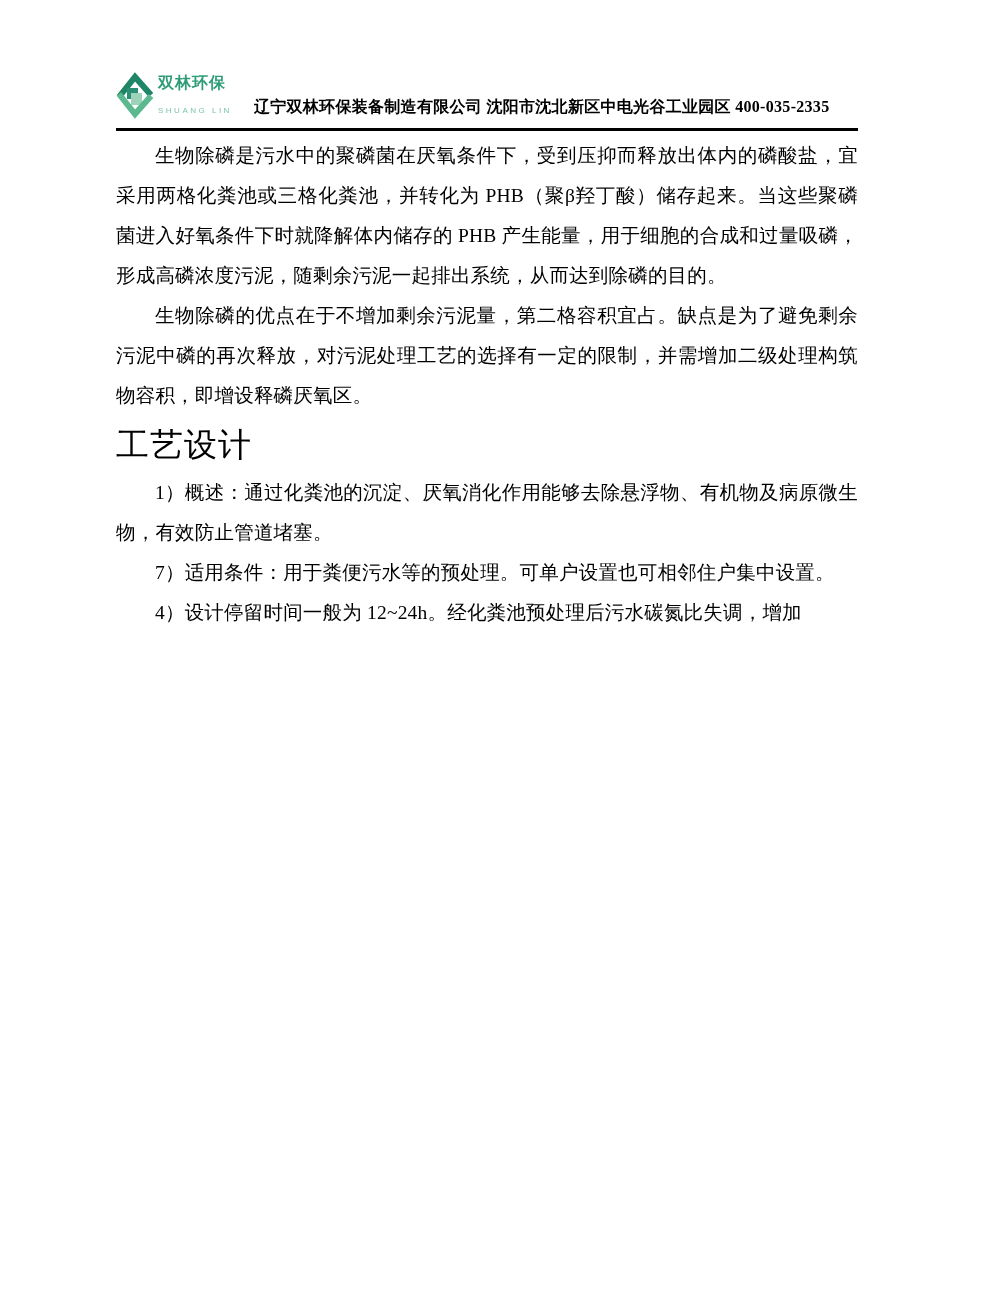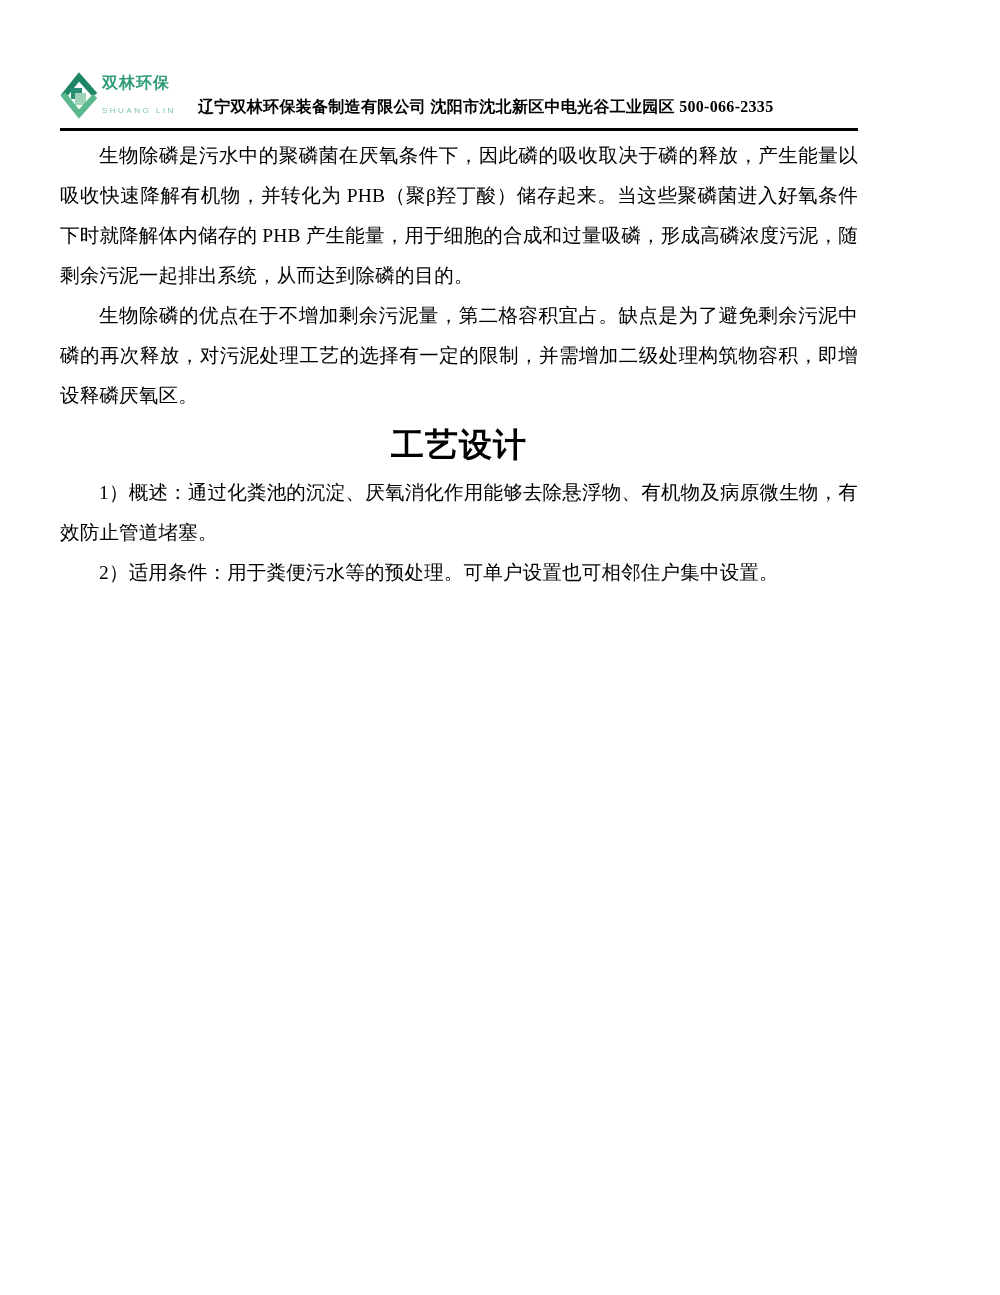--- a/index.html
+++ b/index.html
@@ -8,21 +8,21 @@
     width: 1000px;
     height: 1295px;
     position: relative;
     font-family: "Liberation Serif", "DejaVu Serif", serif;
     color: #000000;
     overflow: hidden;
   }
   .page {
     position: absolute;
     inset: 0;
-    padding: 64px 142px 0 60px;
+    padding: 64px 142px 0 116px;
     background: #ffffff;
   }
   
   .header {
     display: flex;
     align-items: flex-end;
     height: 56px;
   }
   .logo {
     display: flex;
@@ -62,23 +62,23 @@
   
   .content { padding-top: 5px; }
   .para {
     font-size: 19.5px;
     line-height: 40px;
     text-align: justify;
     text-indent: 2em;
     letter-spacing: 0.2px;
   }
   .section-title {
-    text-align: center;
+    text-align: left;
     font-size: 33px;
-    font-weight: bold;
+    font-weight: normal;
     line-height: 52px;
     margin: 3px 0 2px 0;
     letter-spacing: 1px;
   }
   .subsection-title {
     font-size: 24px;
     font-weight: bold;
     line-height: 44px;
     margin: 4px 0 10px 62px;
   }
@@ -94,28 +94,29 @@
         <path d="M3 27 L19 7 L35 25" fill="none" stroke="#1e8566" stroke-width="6"></path>
         <rect x="11" y="18" width="11" height="11" fill="#2a8f72"></rect>
         <rect x="15" y="23" width="11" height="12" fill="#9ed3ba"></rect>
         <path d="M3 24 L19 44 L35 26" fill="none" stroke="#5cb98f" stroke-width="6"></path>
       </svg>
       <div class="logo-text">
         <div class="logo-cn">双林环保</div>
         <div class="logo-en">SHUANG LIN</div>
       </div>
     </div>
-    <div class="company-line">辽宁双林环保装备制造有限公司 沈阳市沈北新区中电光谷工业园区 500-066-2335</div>
+    <div class="company-line">辽宁双林环保装备制造有限公司 沈阳市沈北新区中电光谷工业园区 400-035-2335</div>
   </div>
 
   <div class="header-rule"></div>
 
   <div class="content">
-    <p class="para">生物除磷是污水中的聚磷菌在厌氧条件下，因此磷的吸收取决于磷的释放，产生能量以吸收快速降解有机物，并转化为 PHB（聚β羟丁酸）储存起来。当这些聚磷菌进入好氧条件下时就降解体内储存的 PHB 产生能量，用于细胞的合成和过量吸磷，形成高磷浓度污泥，随剩余污泥一起排出系统，从而达到除磷的目的。</p>
+    <p class="para">生物除磷是污水中的聚磷菌在厌氧条件下，受到压抑而释放出体内的磷酸盐，宜采用两格化粪池或三格化粪池，并转化为 PHB（聚β羟丁酸）储存起来。当这些聚磷菌进入好氧条件下时就降解体内储存的 PHB 产生能量，用于细胞的合成和过量吸磷，形成高磷浓度污泥，随剩余污泥一起排出系统，从而达到除磷的目的。</p>
     <p class="para">生物除磷的优点在于不增加剩余污泥量，第二格容积宜占。缺点是为了避免剩余污泥中磷的再次释放，对污泥处理工艺的选择有一定的限制，并需增加二级处理构筑物容积，即增设释磷厌氧区。</p>
 
     <h1 class="section-title">工艺设计</h1>
 
     <p class="para">1）概述：通过化粪池的沉淀、厌氧消化作用能够去除悬浮物、有机物及病原微生物，有效防止管道堵塞。</p>
-    <p class="para">2）适用条件：用于粪便污水等的预处理。可单户设置也可相邻住户集中设置。</p>
+    <p class="para">7）适用条件：用于粪便污水等的预处理。可单户设置也可相邻住户集中设置。</p>
+    <p class="para">4）设计停留时间一般为 12~24h。经化粪池预处理后污水碳氮比失调，增加</p>
   </div>
 
 </div>
 
 </body></html>

